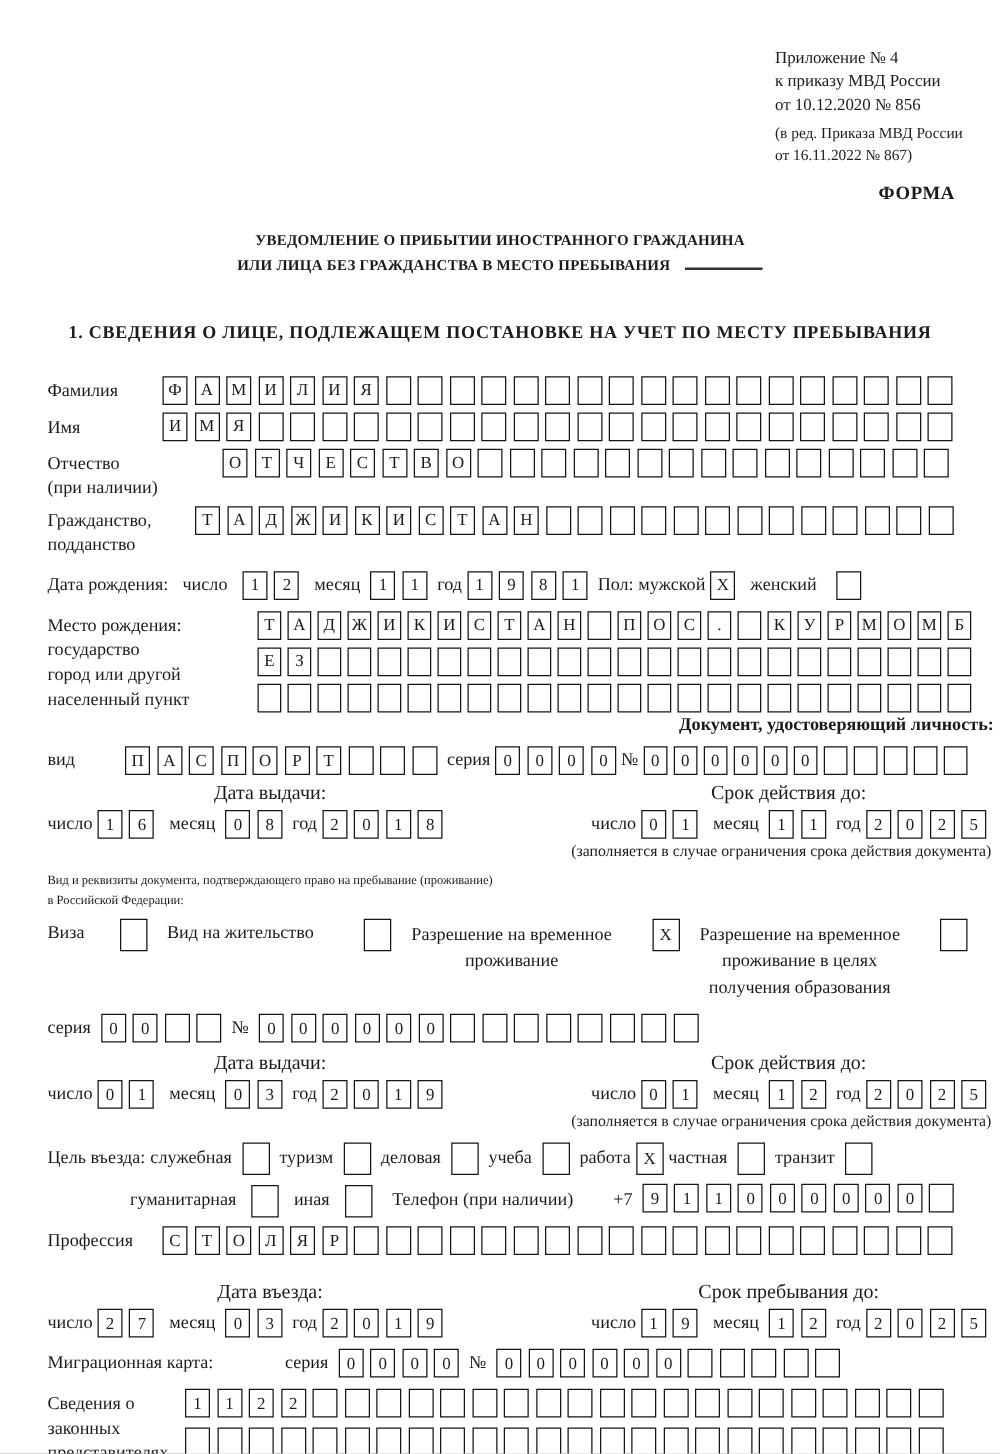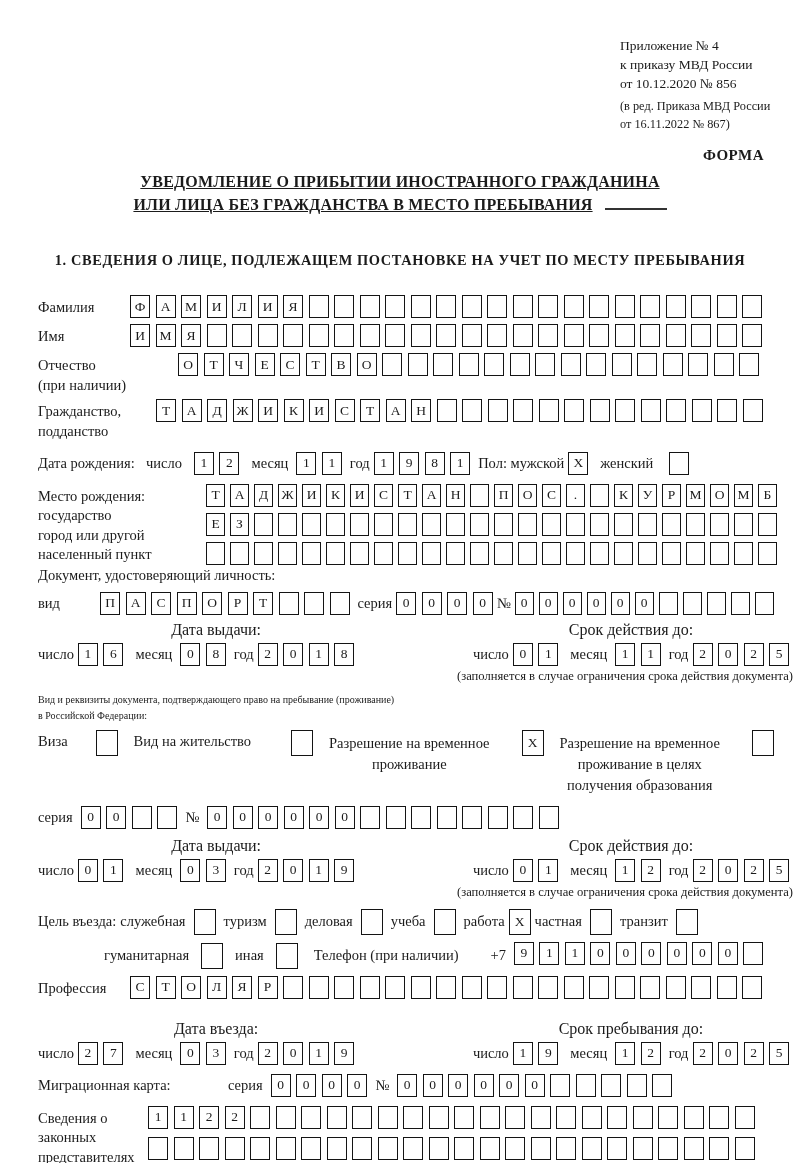--- a/index.html
+++ b/index.html
@@ -5,39 +5,39 @@
   html,body{margin:0;padding:0;background:#888;}
   .page{
     width:800px;height:1163px;background:#fff;color:#1b1b1b;
     font-family:"Liberation Serif","DejaVu Serif",serif;
     position:relative;overflow:hidden;box-sizing:border-box;
     padding-top:36px;
   }
   .appendix{margin-left:620px;font-size:13.5px;line-height:1.42;}
   .appendix-note{margin-left:620px;font-size:12.3px;line-height:1.4;margin-top:5px;}
   .form-label{ text-align:right;padding-right:36px;font-weight:bold;font-size:15px;margin-top:14px;letter-spacing:.5px;}
-  .title{text-align:center;font-weight:bold;font-size:16px;margin-top:6px;line-height:1.45;letter-spacing:.2px;text-decoration:underline;}
+  .title{text-align:center;font-weight:bold;font-size:12px;margin-top:20px;line-height:1.45;letter-spacing:.2px;}
   .title-underline{display:inline-block;width:62px;border-bottom:2.2px solid #333;height:13px;margin-left:12px;}
   .section-heading{text-align:center;font-weight:bold;font-size:14.4px;margin-top:36px;letter-spacing:.6px;}
   .form-body{padding:26px 5px 0 38px;font-size:14.5px;}
   .frow{display:flex;align-items:flex-start;margin-bottom:6px;}
   .flabel{padding-top:3px;flex:none;line-height:1.35;}
   .cellgroup{display:flex;gap:5.5px;flex:none;}
   .cell{
     width:20px;height:23px;box-sizing:border-box;border:1.6px solid #141414;
     display:flex;align-items:center;justify-content:center;
     font-size:13.5px;flex:none;background:#fff;
   }
   .narrow{gap:5px;}
   .narrow .cell{width:19px;}
   .cb .cell{width:22px;height:26px;}
   .stackgap{display:flex;flex-direction:column;gap:6px;}
   .inlbl{padding-top:3px;flex:none;}
   .gap4{width:4px;flex:none;} .gap8{width:8px;flex:none;} .gap12{width:12px;flex:none;} .gap16{width:16px;flex:none;}
-  .center-bold{text-align:left;font-weight:normal;font-size:14.5px;margin:2px 0 8px 0;}
+  .center-bold{text-align:right;font-weight:bold;font-size:14.5px;margin:2px 0 8px 0;}
   .datepair{display:flex;margin-bottom:2px;}
   .datecol{display:flex;flex-direction:column;}
   .datecol .dhead{text-align:center;font-size:16px;margin-bottom:4px;}
   .daterow{display:flex;align-items:flex-start;}
   .note-right{text-align:right;font-size:12.6px;margin:3px 0 8px 0;padding-right:2px;}
   .para{font-size:10px;line-height:1.6;margin-bottom:4px;}
   .cbrow{display:flex;align-items:flex-start;margin:6px 0 10px 0;}
   .cbitem{display:flex;align-items:flex-start;gap:12px;}
   .cbtext{text-align:center;line-height:1.45;}
   .purpose-row{display:flex;align-items:flex-start;margin-bottom:7px;}

